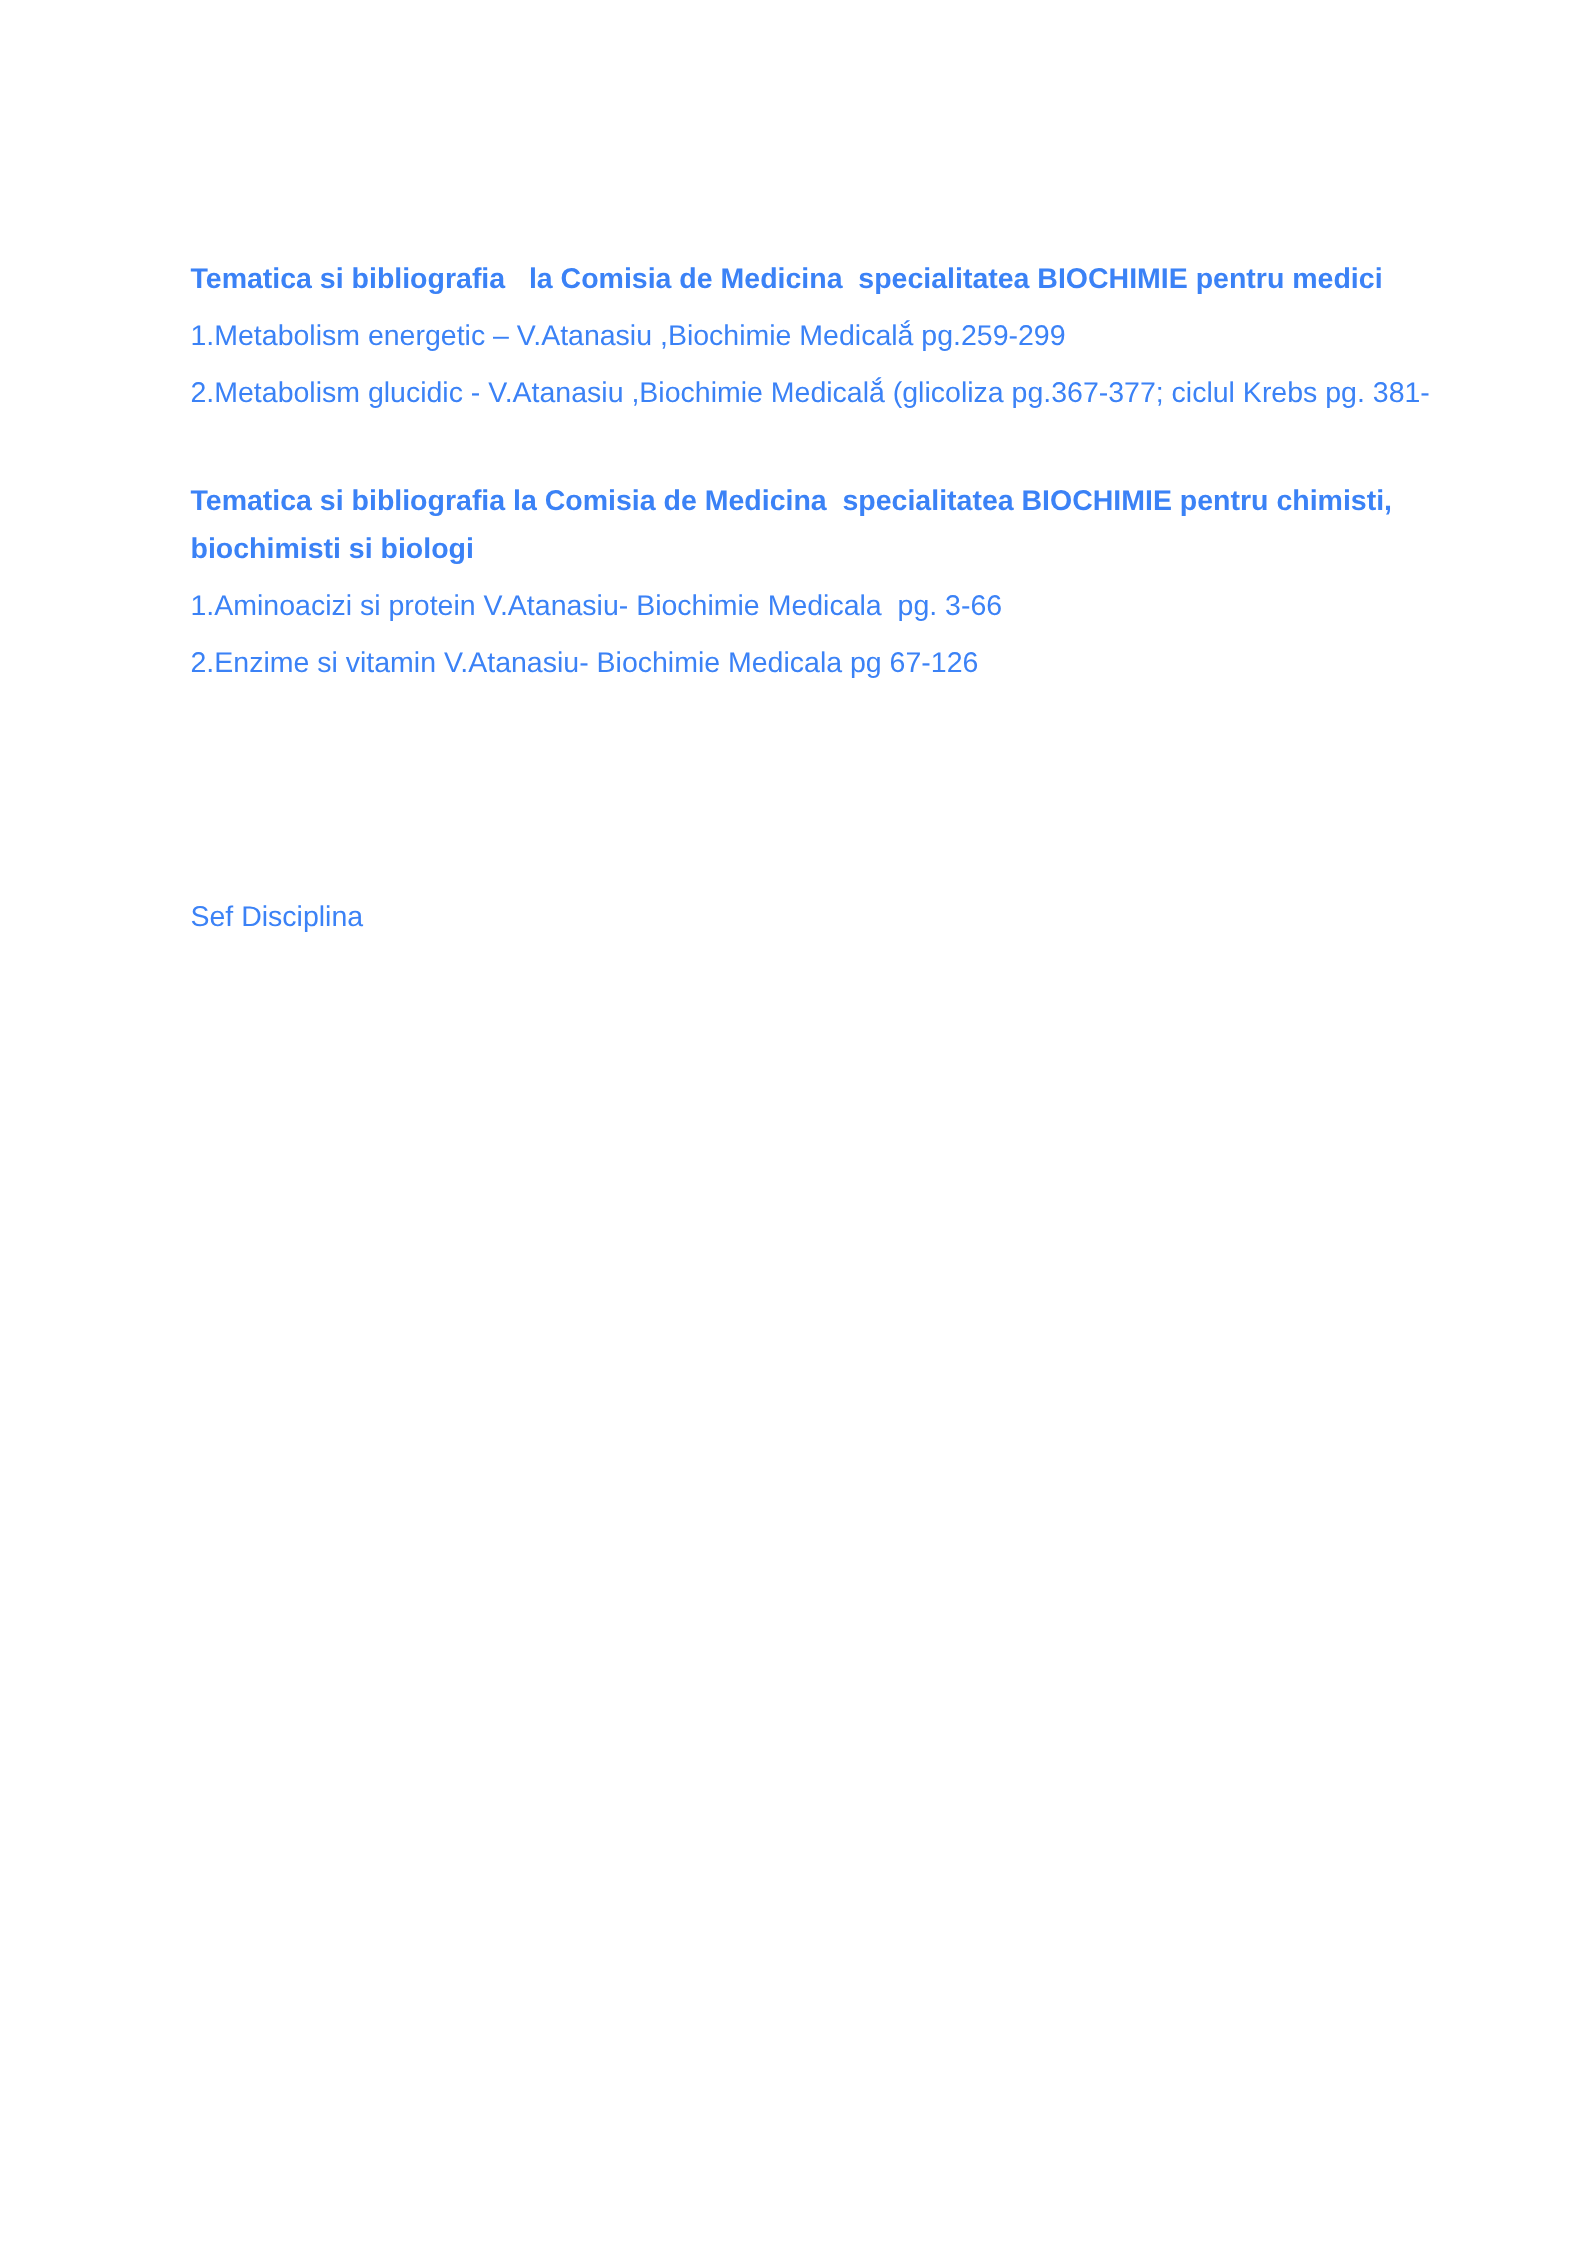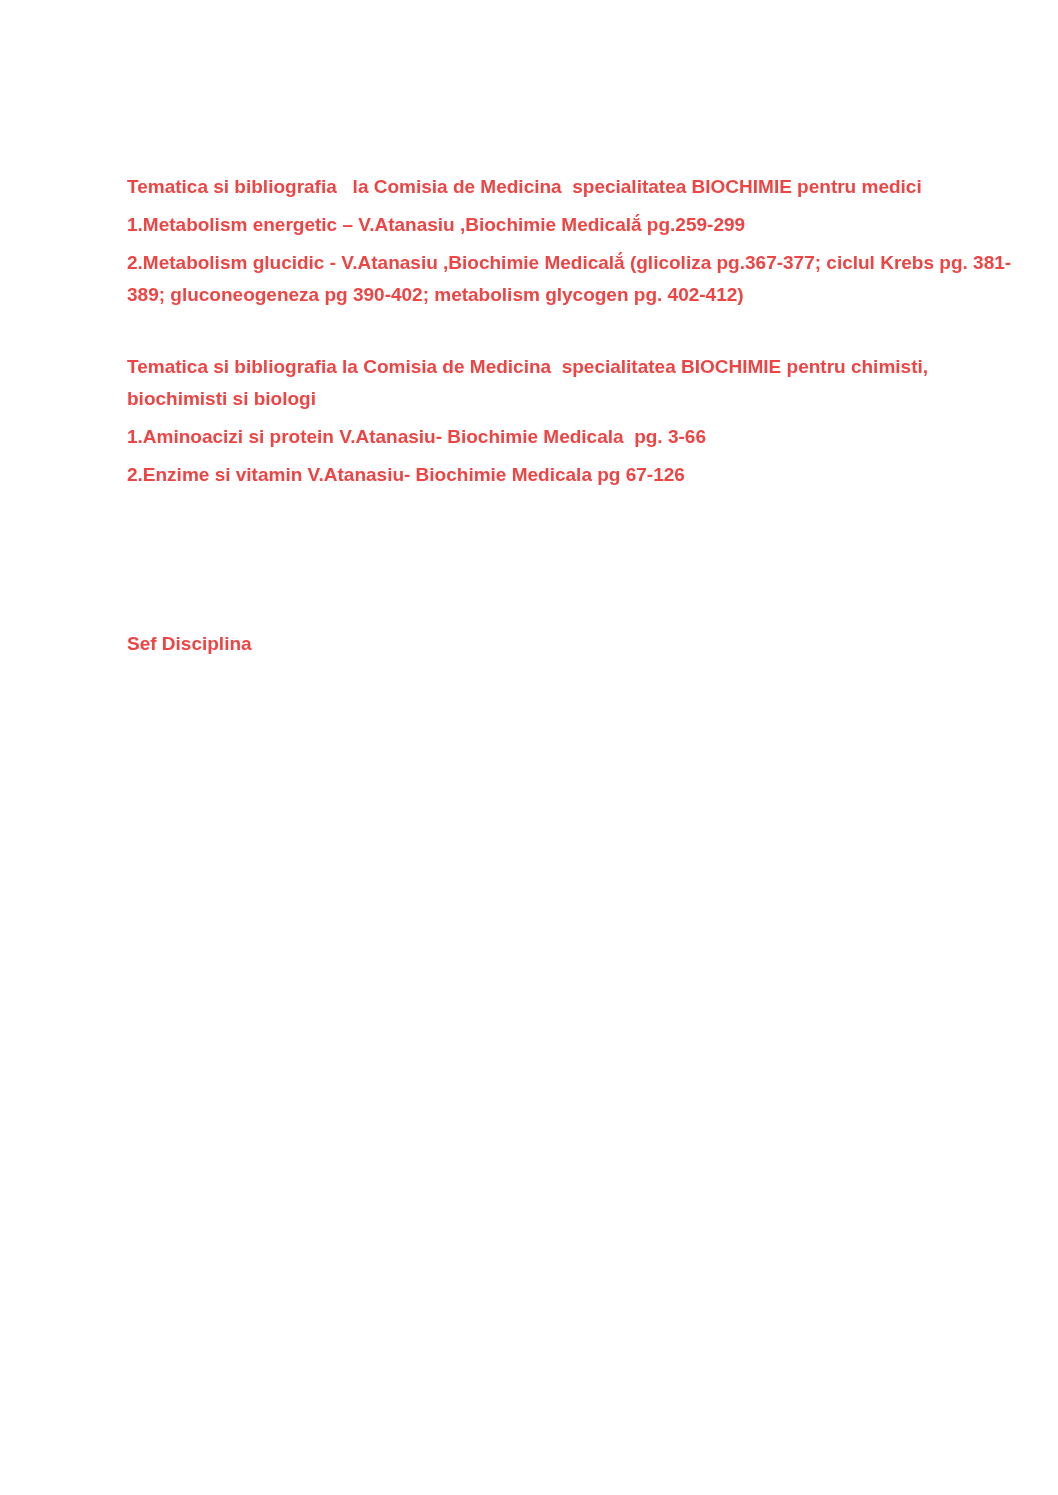--- a/index.html
+++ b/index.html
@@ -10,27 +10,27 @@
   .page {
     position: relative;
     width: 1058px;
     height: 1495px;
     margin: 0;
     background: #ffffff;
     box-sizing: border-box;
     padding: 171px 120px 0 127px;
     font-family: "Liberation Sans", sans-serif;
     font-size: 19px;
-    color: #ef4444;
+    color: #3b82f6;
     overflow: hidden;
   }
   .para {
     margin: 6px 0 0 0;
     padding: 0;
-    font-weight: bold;
+    font-weight: normal;
     font-size: 19px;
   }
   .para.first {
     margin-top: 0;
   }
   .para.heading {
     font-weight: bold;
   }
   .para.heading-2 {
     margin-top: 40px;
@@ -52,21 +52,20 @@
   <div class="para first heading">
     <span class="line">Tematica si bibliografia   la Comisia de Medicina  specialitatea BIOCHIMIE pentru medici</span>
   </div>
 
   <div class="para">
     <span class="line">1.Metabolism energetic – V.Atanasiu ,Biochimie Medicalắ pg.259-299</span>
   </div>
 
   <div class="para">
     <span class="line">2.Metabolism glucidic - V.Atanasiu ,Biochimie Medicalắ (glicoliza pg.367-377; ciclul Krebs pg. 381-</span>
-    <span class="line">389; gluconeogeneza pg 390-402; metabolism glycogen pg. 402-412)</span>
   </div>
 
 
 
   <div class="para heading heading-2">
     <span class="line">Tematica si bibliografia la Comisia de Medicina  specialitatea BIOCHIMIE pentru chimisti,</span>
     <span class="line">biochimisti si biologi</span>
   </div>
 
   <div class="para">

